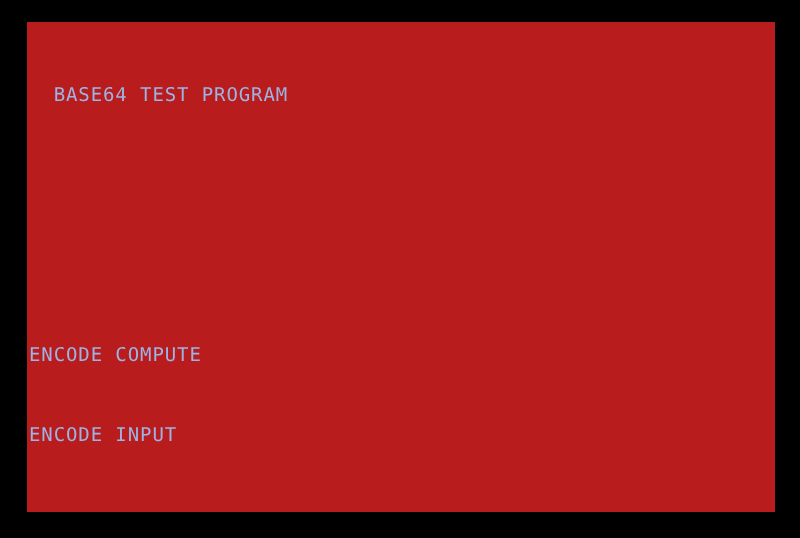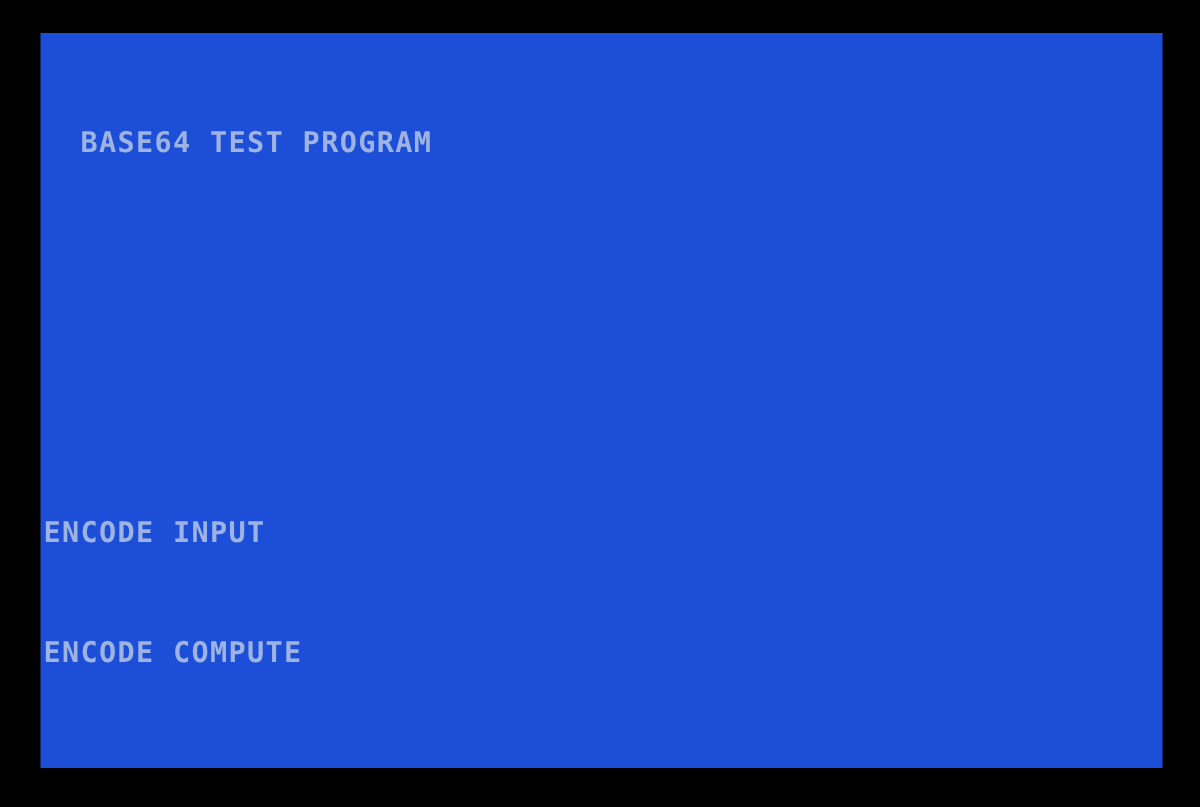--- a/index.html
+++ b/index.html
@@ -59,33 +59,33 @@
   }
 
   .line.blank {
     height: 20px;
   }
 </style>
 </head>
 <body>
 
 <div id="screen-frame" style="background: rgb(0, 0, 0);">
-  <div id="crt-screen" style="background: #1d4ed8; font-weight: bold;">
+  <div id="crt-screen" style="background: #b91c1c;">
     <div id="console-output" style="color: rgb(157, 179, 227);">
 
       <span class="line">  BASE64 TEST PROGRAM</span>
 
       <span class="line blank"></span>
 
 
       <span class="line blank"></span>
 
+      <span class="line">ENCODE COMPUTE</span>
+
       <span class="line">ENCODE INPUT</span>
-
-      <span class="line">ENCODE COMPUTE</span>
 
       
 
       
 
       
 
       
 
       

